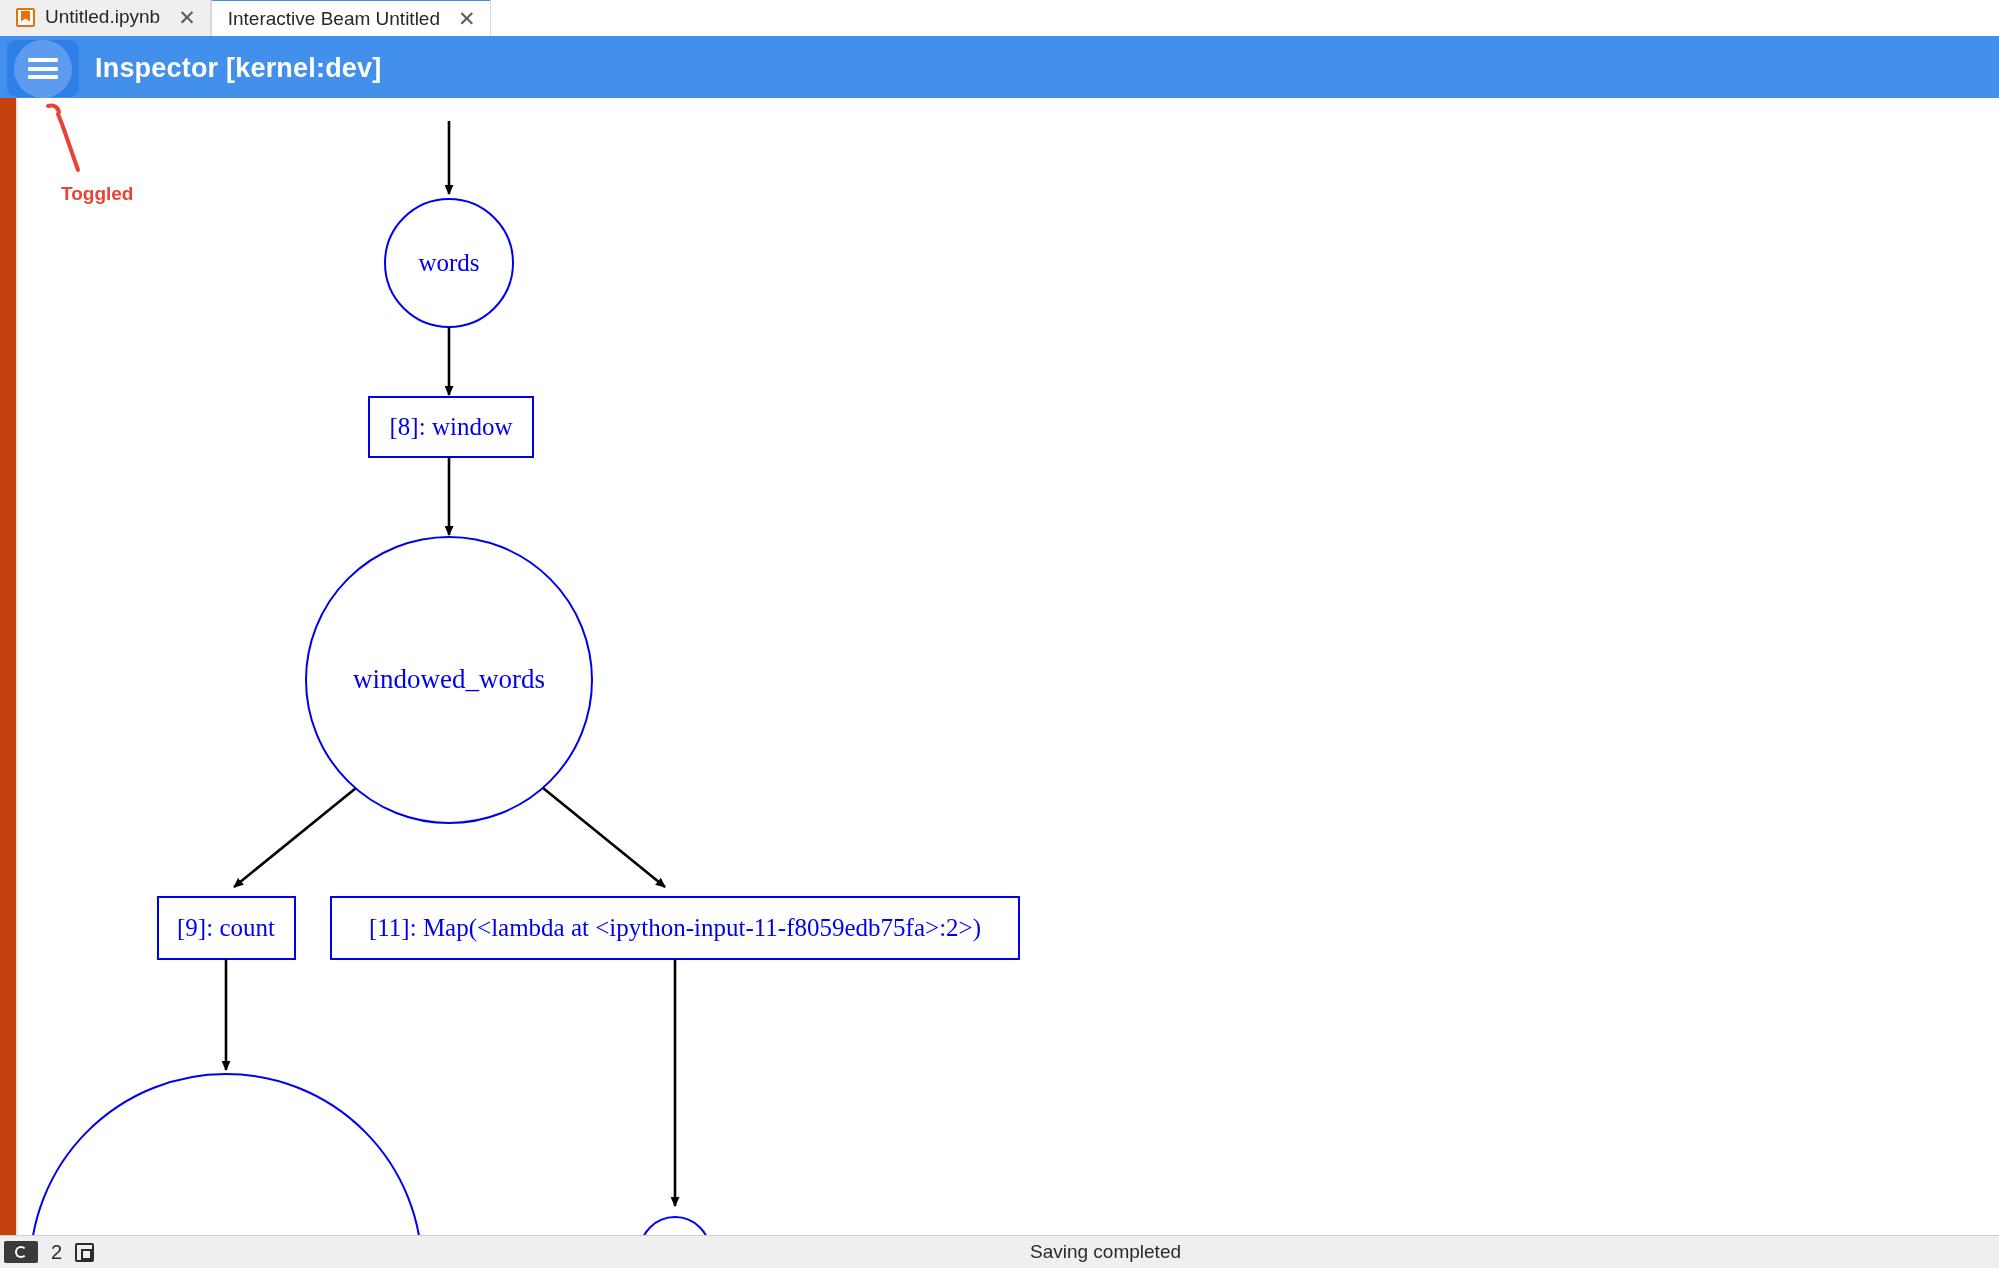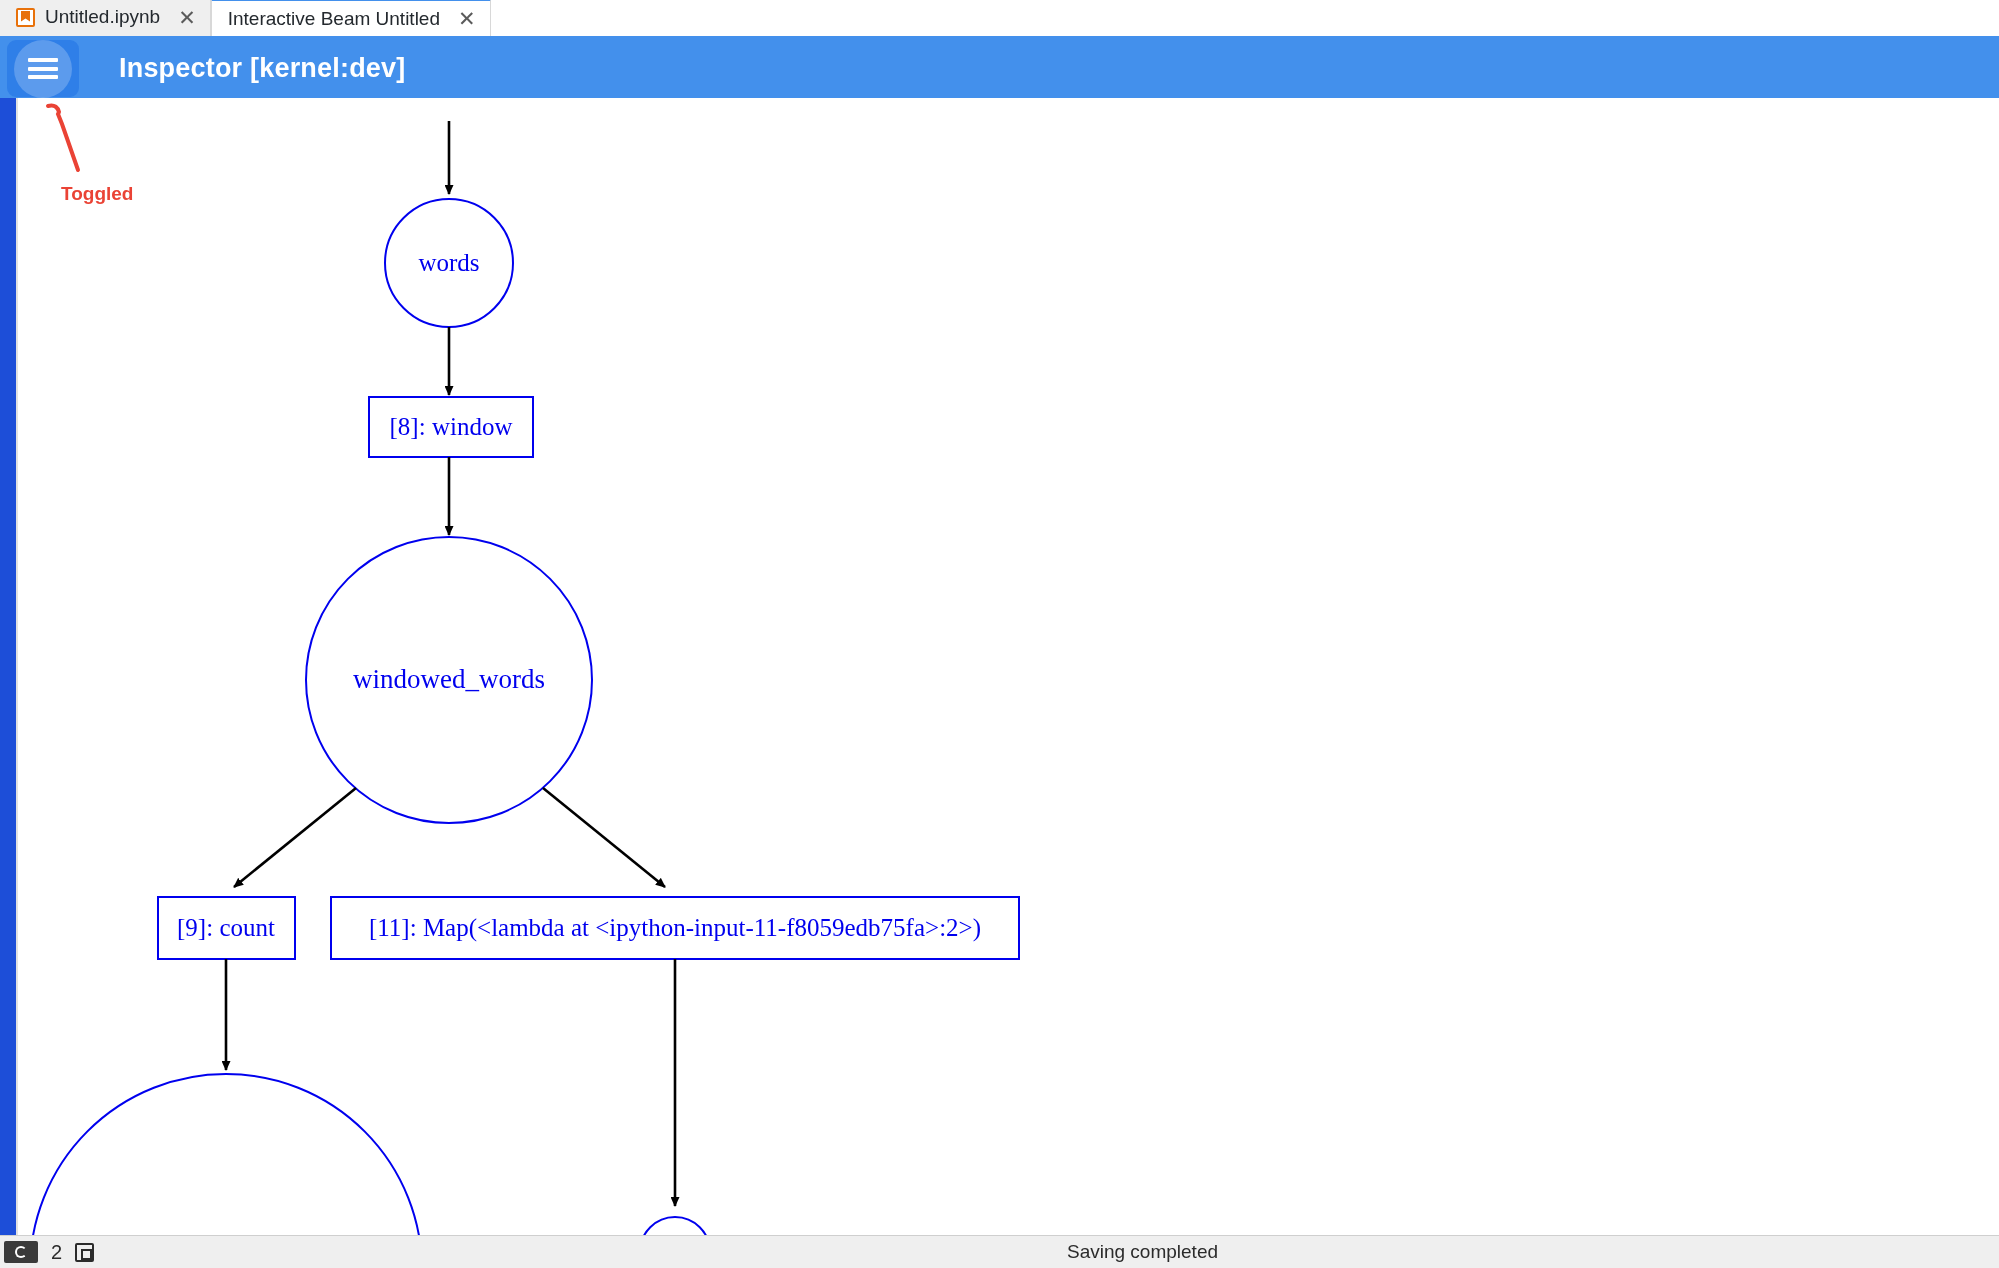--- a/index.html
+++ b/index.html
@@ -8,21 +8,21 @@
     width: 1999px; height: 1268px;
     background: #ffffff;
     font-family: "Liberation Sans", sans-serif;
     overflow: hidden;
   }
 
   #app {
     position: relative;
     width: 1584px;
     height: 1268px;
-    background: #1d4ed8;
+    background: #c2410c;
     text-decoration: underline;
   }
 
   
   .tabbar {
     position: absolute;
     left: 0; top: 0;
     width: 1999px; height: 38px;
     background: #ffffff;
     border-bottom: 2px solid #4390ec;
@@ -124,21 +124,20 @@
   }
   .header-title {
     position: absolute;
     left: 95px; top: 50%;
     transform: translateY(-50%);
     color: #ffffff;
     font-size: 27px;
     font-weight: bold;
     letter-spacing: 0.2px;
     white-space: nowrap;
-    margin-left: 24px;
   }
 
   
   .canvas {
     position: absolute;
     left: 16px; top: 98px;
     width: 1999px;
     height: 1137px;
     background: #ffffff;
     border-left: 2px solid #e2e2e2;
@@ -225,21 +224,20 @@
     left: 4px; top: 4px;
     width: 7px; height: 7px;
     border: 2px solid #2b2b2b;
   }
   .status-center {
     position: absolute;
     left: 1030px;
     font-size: 19px;
     color: #2b2b2b;
     white-space: nowrap;
-    margin-left: 37px;
   }
 </style>
 </head>
 <body>
 
 <div id="app">
 
   <div class="tabbar">
     <div class="tab">
       <span class="nb-icon"></span>

